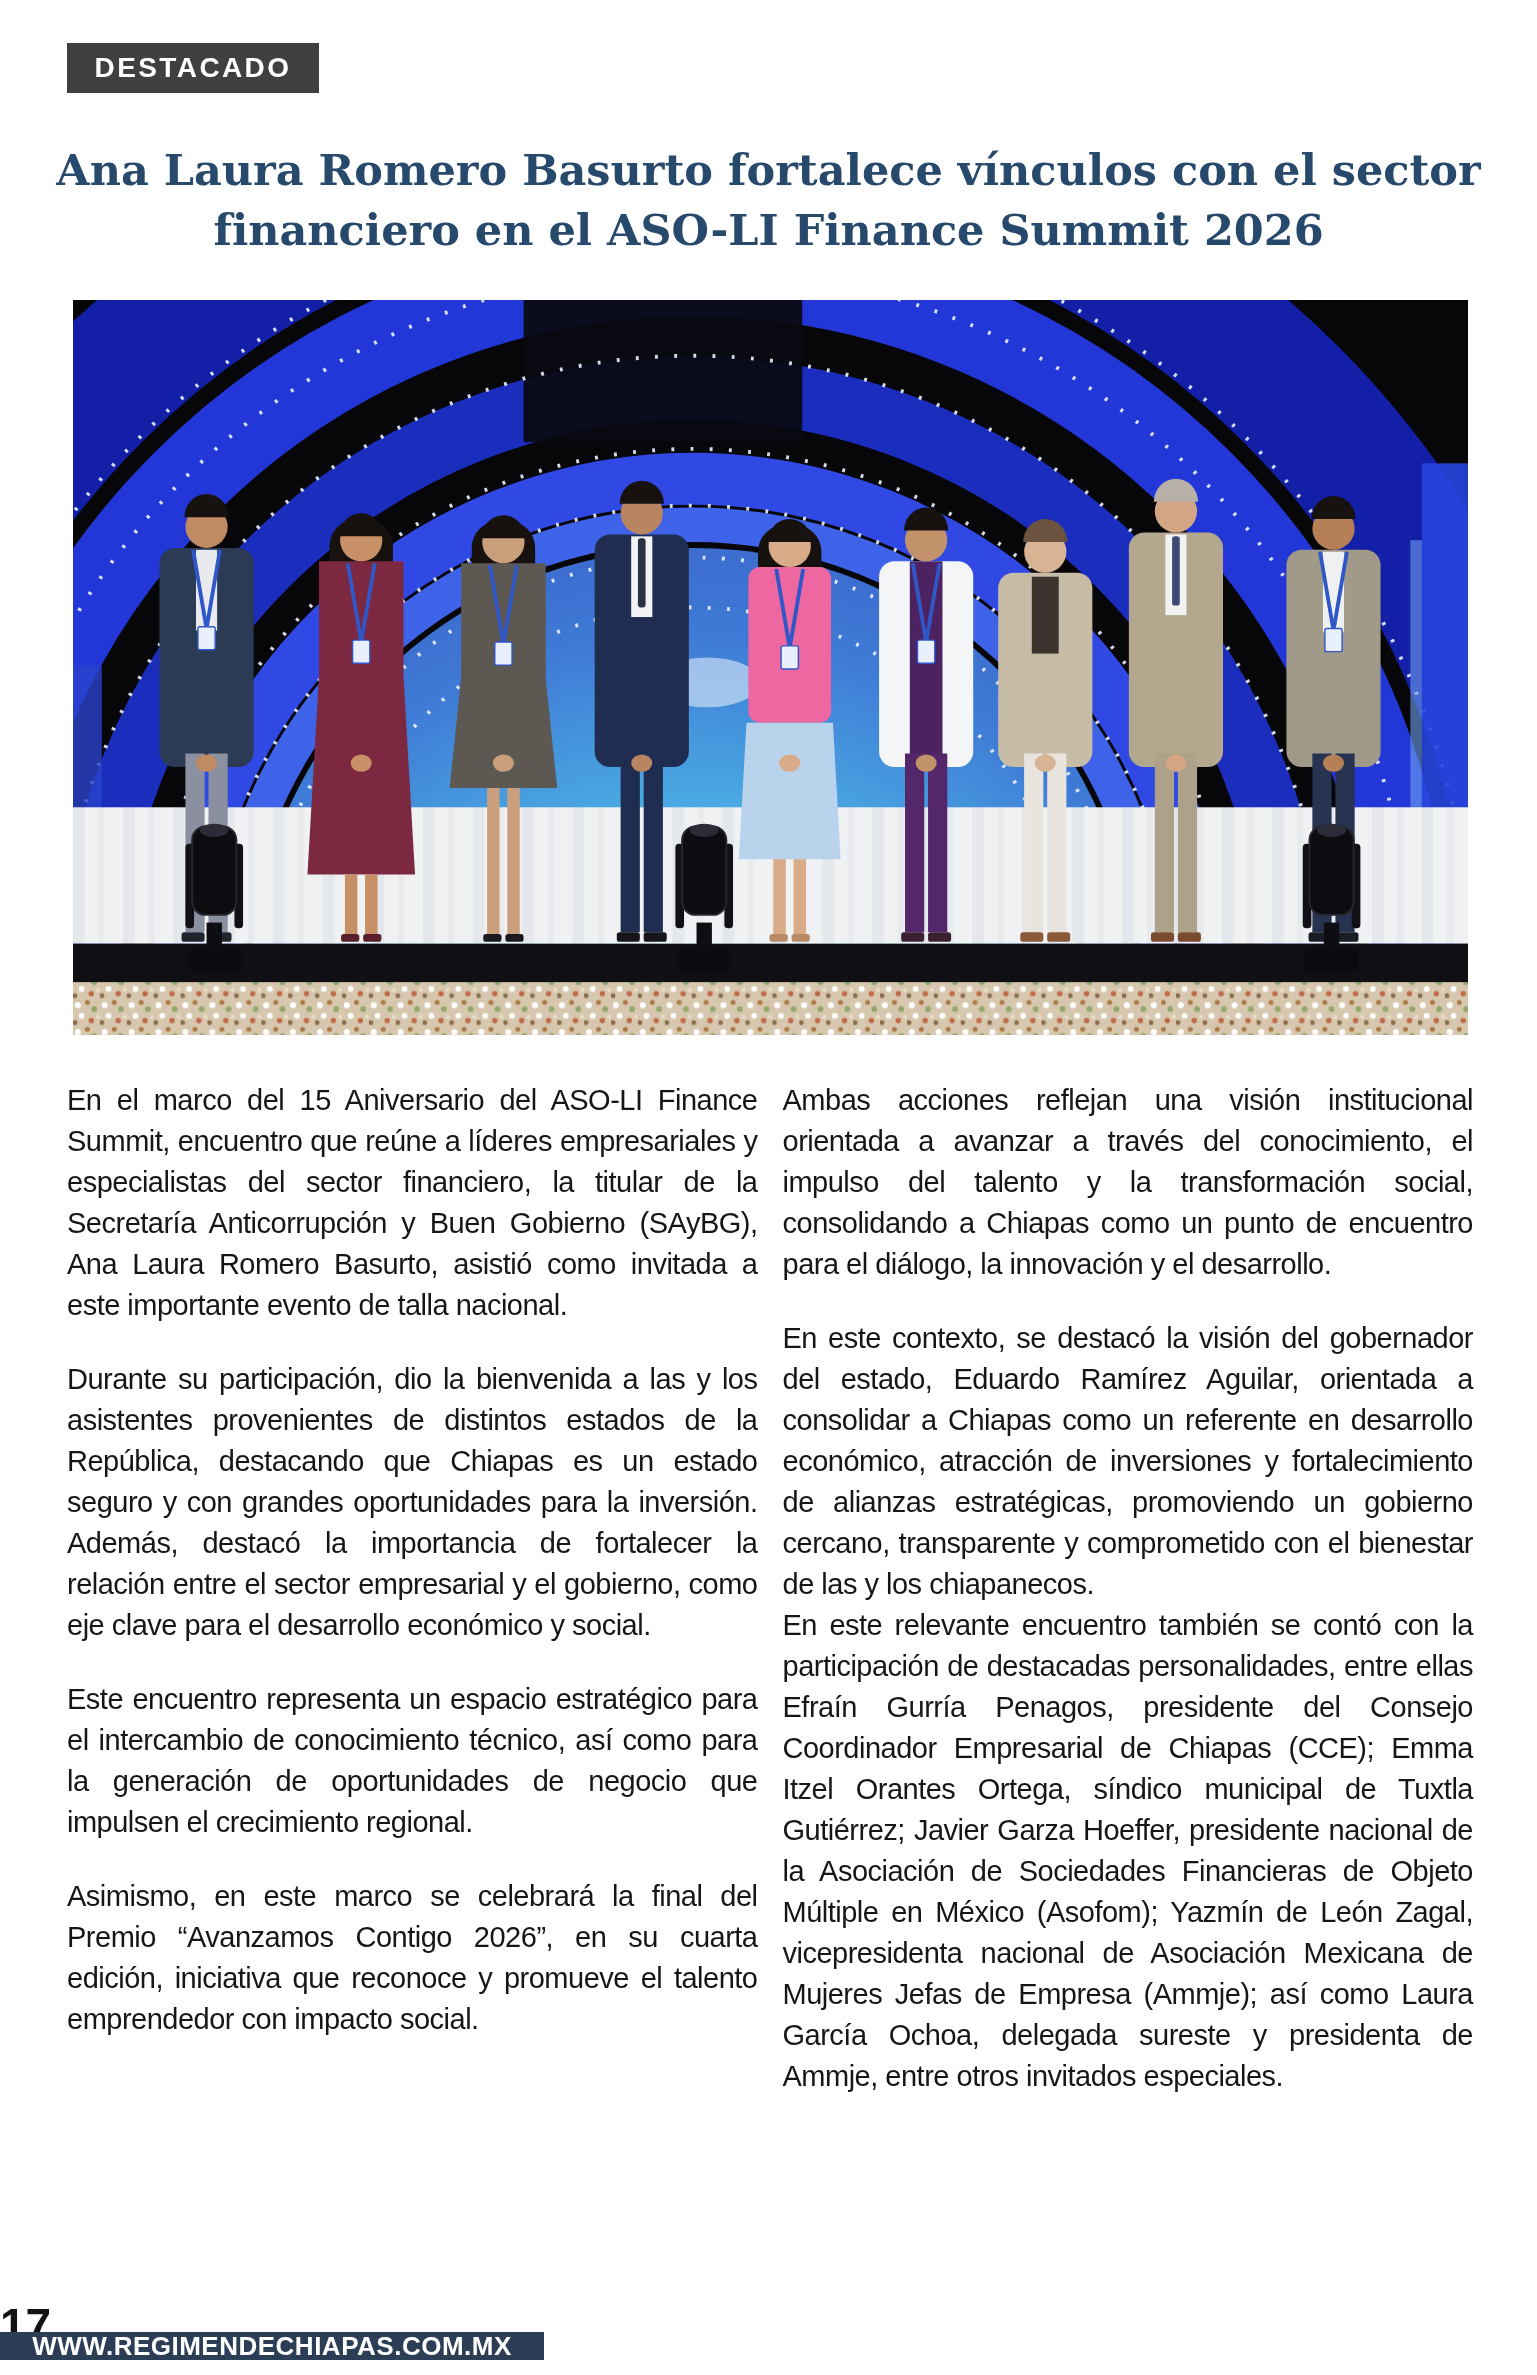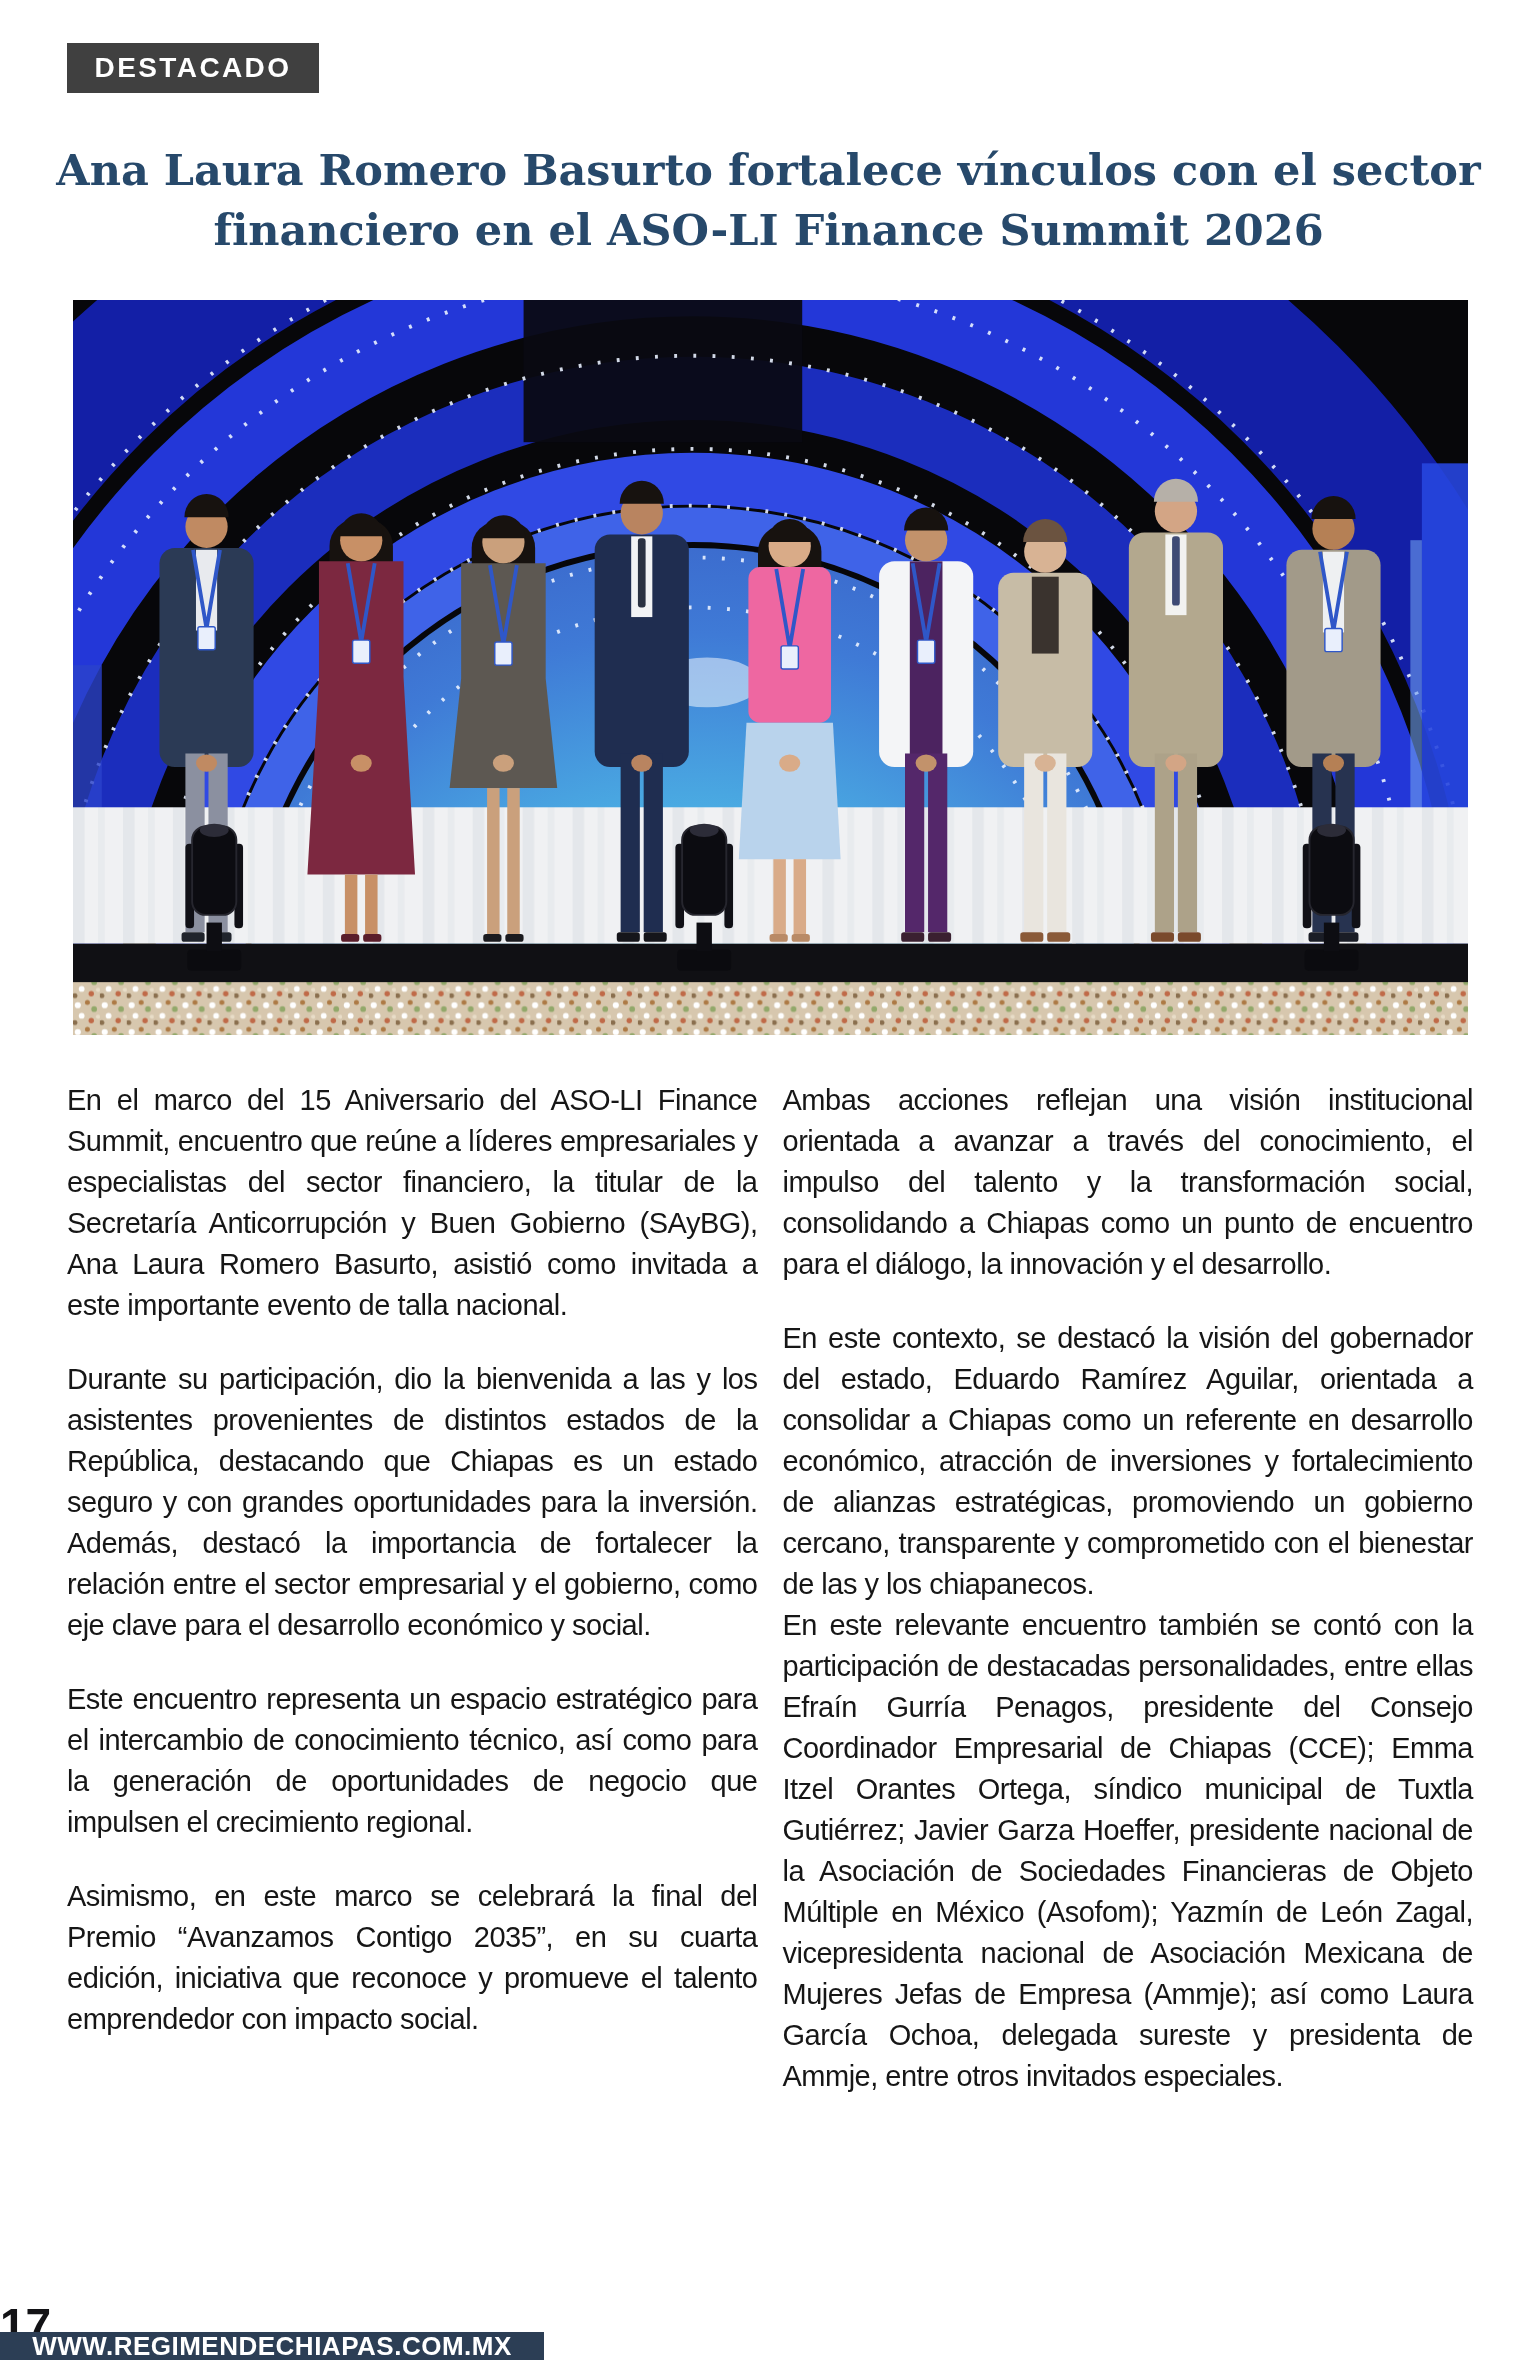--- a/index.html
+++ b/index.html
@@ -249,21 +249,21 @@
           <rect x="0" y="710" width="1452" height="55" fill="url(#conf)"></rect>
         </g>
     </svg>
   </div>
 
   <div class="columns">
     <div class="col" id="col-left">
         <p>En el marco del 15 Aniversario del ASO-LI Finance Summit, encuentro que reúne a líderes empresariales y especialistas del sector financiero, la titular de la Secretaría Anticorrupción y Buen Gobierno (SAyBG), Ana Laura Romero Basurto, asistió como invitada a este importante evento de talla nacional.</p>
         <p>Durante su participación, dio la bienvenida a las y los asistentes provenientes de distintos estados de la República, destacando que Chiapas es un estado seguro y con grandes oportunidades para la inversión. Además, destacó la importancia de fortalecer la relación entre el sector empresarial y el gobierno, como eje clave para el desarrollo económico y social.</p>
         <p>Este encuentro representa un espacio estratégico para el intercambio de conocimiento técnico, así como para la generación de oportunidades de negocio que impulsen el crecimiento regional.</p>
-        <p>Asimismo, en este marco se celebrará la final del Premio “Avanzamos Contigo 2035”, en su cuarta edición, iniciativa que reconoce y promueve el talento emprendedor con impacto social.</p>
+        <p>Asimismo, en este marco se celebrará la final del Premio “Avanzamos Contigo 2026”, en su cuarta edición, iniciativa que reconoce y promueve el talento emprendedor con impacto social.</p>
       </div>
     <div class="col" id="col-right">
         <p>Ambas acciones reflejan una visión institucional orientada a avanzar a través del conocimiento, el impulso del talento y la transformación social, consolidando a Chiapas como un punto de encuentro para el diálogo, la innovación y el desarrollo.</p>
         <p>En este contexto, se destacó la visión del gobernador del estado, Eduardo Ramírez Aguilar, orientada a consolidar a Chiapas como un referente en desarrollo económico, atracción de inversiones y fortalecimiento de alianzas estratégicas, promoviendo un gobierno cercano, transparente y comprometido con el bienestar de las y los chiapanecos.</p>
         <p class="tight">En este relevante encuentro también se contó con la participación de destacadas personalidades, entre ellas Efraín Gurría Penagos, presidente del Consejo Coordinador Empresarial de Chiapas (CCE); Emma Itzel Orantes Ortega, síndico municipal de Tuxtla Gutiérrez; Javier Garza Hoeffer, presidente nacional de la Asociación de Sociedades Financieras de Objeto Múltiple en México (Asofom); Yazmín de León Zagal, vicepresidenta nacional de Asociación Mexicana de Mujeres Jefas de Empresa (Ammje); así como Laura García Ochoa, delegada sureste y presidenta de Ammje, entre otros invitados especiales.</p>
       </div>
   </div>
 
   <div class="page-num">17</div>
 

